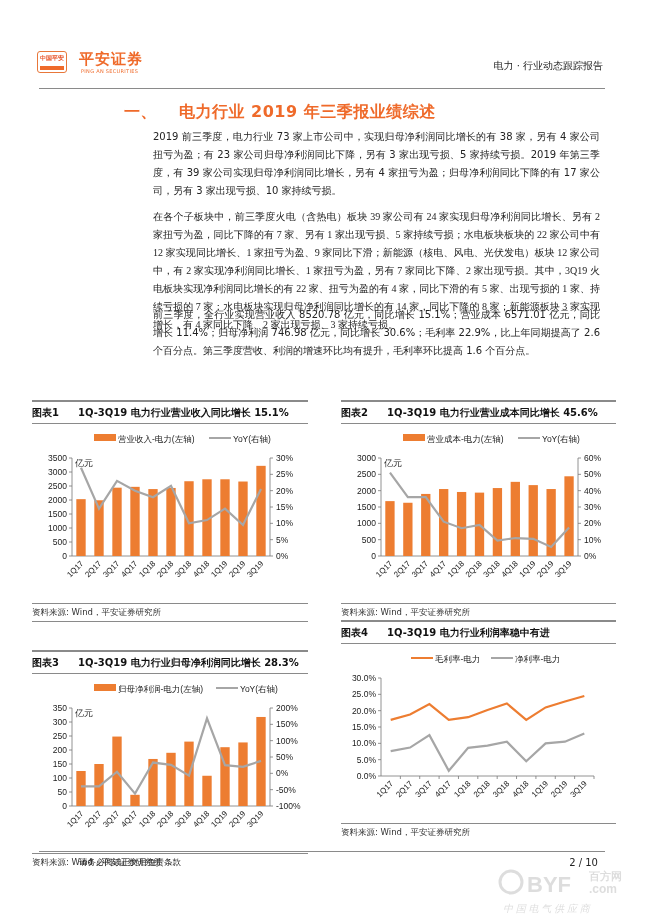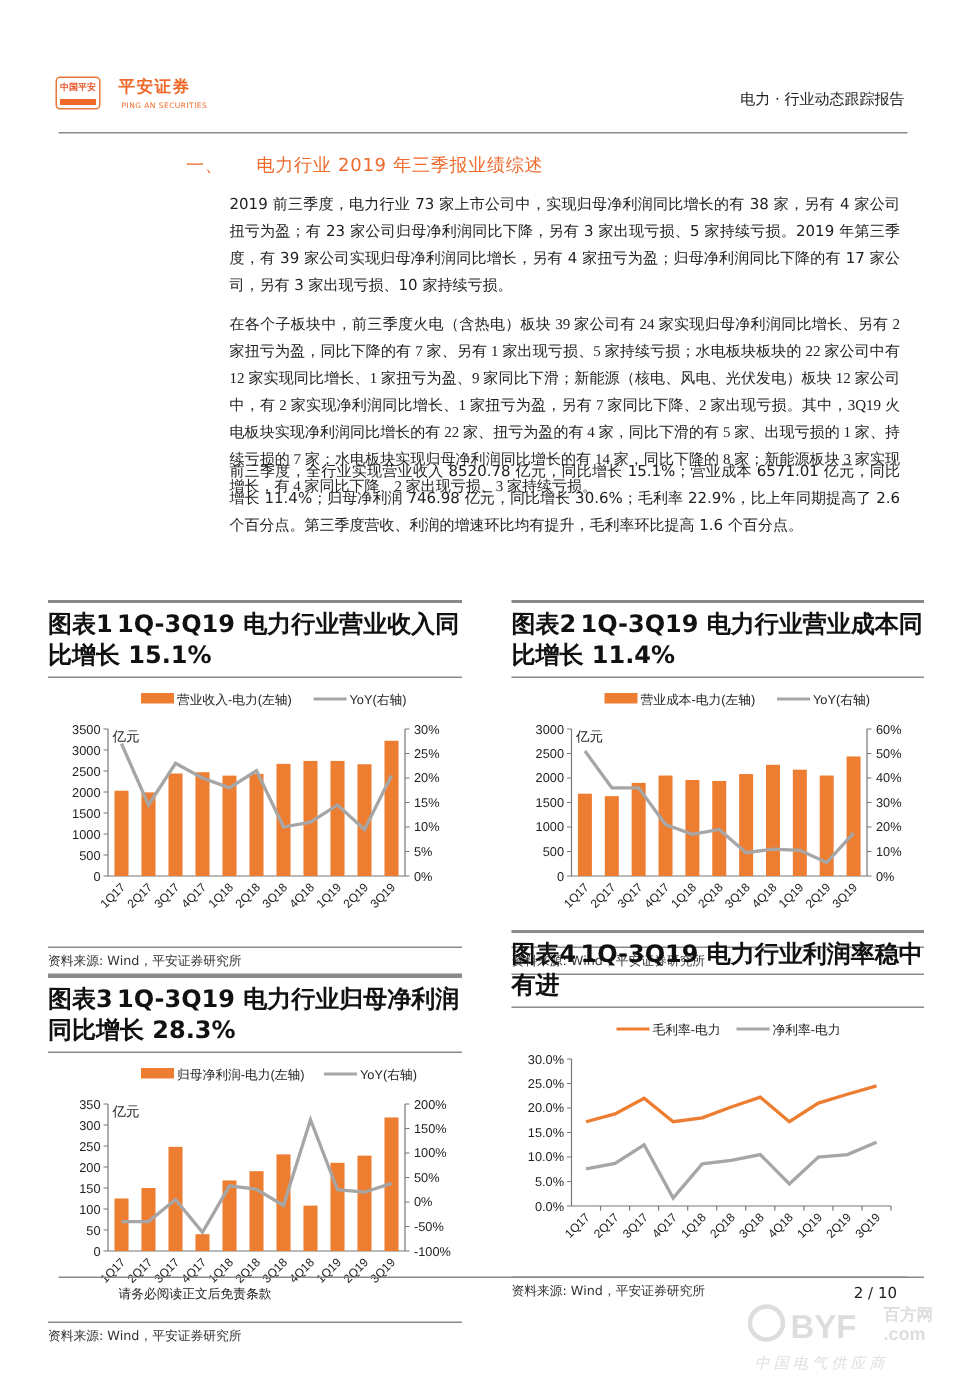--- a/index.html
+++ b/index.html
@@ -2,28 +2,28 @@
 <html><head>
 <meta charset="utf-8">
 <style>
   html, body { margin:0; padding:0; background:#fff; }
   body { width:650px; height:919px; position:relative; overflow:hidden;
          font-family:"DejaVu Sans", "Liberation Sans", sans-serif; color:#222; }
   .abs { position:absolute; }
   .logo-box { left:37px; top:51px; width:28px; height:20px; border:1px solid #e8773a; border-radius:3px; background:#fff; }
   .logo-box .t { position:absolute; left:0; right:0; top:2px; text-align:center; font-size:6px; color:#e8552a; font-weight:bold; }
   .logo-box .b { position:absolute; left:2px; right:2px; bottom:2px; height:4px; background:#ef6a2a; }
-  .brand-cn { left:79px; top:50px; font-size:11px; font-weight:bold; color:#ef6a2a; letter-spacing:1px; }
+  .brand-cn { left:79px; top:50px; font-size:15px; font-weight:bold; color:#ef6a2a; letter-spacing:1px; }
   .brand-en { left:81px; top:68px; font-size:5px; color:#ef6a2a; letter-spacing:0.3px; }
   .header-right { right:47px; top:59px; font-size:10px; color:#222; }
   .header-line { left:39px; right:45px; top:88px; height:1px; background:#8a8a8a; }
-  .h1 { left:124px; top:102px; font-size:12px; font-weight:normal; color:#ef6a2a; letter-spacing:0.5px; }
+  .h1 { left:124px; top:102px; font-size:16px; font-weight:bold; color:#ef6a2a; letter-spacing:0.5px; }
   .h1 .num { margin-right:22px; }
   .para { left:153px; width:447px; font-size:10px; line-height:18px; color:#222; text-align:justify; }
-  .fig-title { font-size:16px; font-weight:bold; color:#111; }
+  .fig-title { font-size:10px; font-weight:bold; color:#111; }
   .fig-title .lbl { display:inline-block; width:46px; }
   .rule-thick { height:2px; background:#8a8a8a; }
   .rule-thin { height:1px; background:#8a8a8a; }
   .source { font-size:8.5px; color:#333; }
   svg text { font-family:"Liberation Sans", "DejaVu Sans", sans-serif; }
   .footer-line { left:39px; right:45px; top:851px; height:1px; background:#8a8a8a; }
   .footer-left { left:39px; top:857px; font-size:8.5px; color:#222;margin-left:40px; }
   .footer-right { right:52px; top:857px; font-size:10px; color:#222; }
   .wm { right:8px; top:866px; width:145px; height:50px; opacity:0.28; }
 </style>
@@ -125,21 +125,21 @@
       <circle cx="211" cy="100.96666666666667" r="0.01" fill="#a6a6a6"></circle>
       <circle cx="229" cy="65.03333333333333" r="0.01" fill="#a6a6a6"></circle>
     </svg>
   <div class="rule-thin"></div>
   <div class="source" style="padding-top:3px;">资料来源: Wind，平安证券研究所</div>
   <div class="rule-thin" style="margin-top:2px;"></div>
 </div>
 
 <div id="fig1" class="abs" style="left:341px; top:400px; width:275px;">
   <div class="rule-thick"></div>
-  <div class="fig-title" style="padding:4px 0 3px 0;"><span class="lbl">图表2</span><span>1Q-3Q19 电力行业营业成本同比增长 11.4%</span></div>
+  <div class="fig-title" style="padding:4px 0 3px 0;"><span class="lbl">图表2</span><span>1Q-3Q19 电力行业营业成本同比增长 45.6%</span></div>
   <div class="rule-thin"></div>
   <svg id="chart1" width="275" height="175">
       <rect x="62" y="10" width="22" height="7" fill="#ed7d31"></rect>
       <text x="86" y="17.5" font-size="8.5" fill="#222">营业成本-电力(左轴)</text>
       <line x1="177" y1="14" x2="199" y2="14" stroke="#a6a6a6" stroke-width="2"></line>
       <text x="201" y="17.5" font-size="8.5" fill="#222">YoY(右轴)</text>
       <line x1="40" y1="34" x2="40" y2="132" stroke="#777" stroke-width="0.8"></line>
       <line x1="40" y1="132" x2="237" y2="132" stroke="#777" stroke-width="0.8"></line>
       <line x1="237" y1="34" x2="237" y2="132" stroke="#777" stroke-width="0.8"></line>
       <line x1="37" y1="132" x2="40" y2="132" stroke="#777" stroke-width="0.8"></line>

